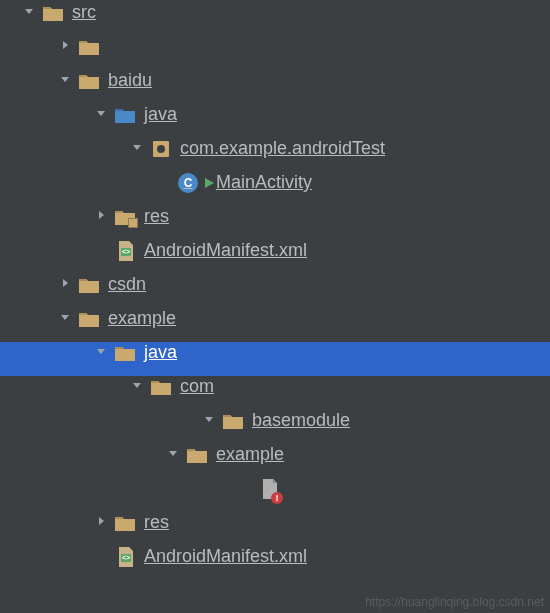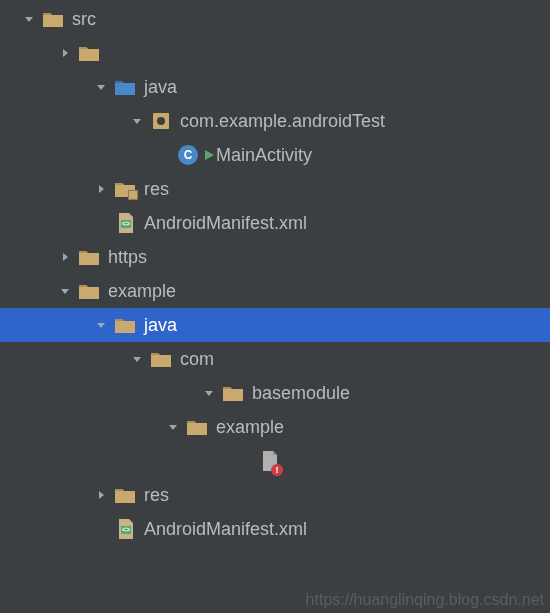--- a/index.html
+++ b/index.html
@@ -10,23 +10,23 @@
       color: #bbbbbb;
       width: 550px;
       height: 613px;
       overflow: hidden;
       position: relative;
       user-select: none;
     }
     .tree { padding-top: 2px; }
     .row {
       display: flex;
-      align-items: center;
       height: 34px;
       white-space: nowrap;
+      text-decoration: underline;
     }
     .row.selected { background: #2f65ca; color: #ffffff; }
     .row.selected .label { color: #ffffff; }
     .indent { display: inline-block; flex-shrink: 0; }
     .arrow {
       width: 18px;
       height: 18px;
       display: inline-flex;
       align-items: center;
       justify-content: center;
@@ -42,21 +42,21 @@
       justify-content: center;
       margin-right: 8px;
       flex-shrink: 0;
       position: relative;
     }
     .label { color: #bbbbbb; }
     .watermark {
       position: absolute;
       right: 6px;
       bottom: 4px;
-      font-size: 16px;
+      font-size: 12px;
       color: rgba(180,180,180,0.25);
     }
     .overlay {
       position: absolute;
       right: -4px;
       bottom: -4px;
       width: 12px;
       height: 12px;
       border-radius: 50%;
       display: flex;
@@ -93,20 +93,35 @@
         </svg>
       </span>
       <span class="icon">
         <svg width="22" height="18" viewBox="0 0 22 18">
     <path d="M1 3 L8 3 L10 5 L21 5 L21 17 L1 17 Z" fill="#c9a96e" stroke="#b08f56" stroke-width="0"></path>
     <path d="M1 3 L8 3 L10 5 L1 5 Z" fill="#b08f56"></path>
   </svg>
       </span>
     </div>
     <div class="row">
+      <span class="indent" style="width: 56px;"></span>
+      <span class="arrow">
+        <svg width="12" height="12" viewBox="0 0 12 12">
+          <path d="M2 4 L10 4 L6 9 Z" fill="#9aa7b0"></path>
+        </svg>
+      </span>
+      <span class="icon">
+        <svg width="22" height="18" viewBox="0 0 22 18">
+    <path d="M1 3 L8 3 L10 5 L21 5 L21 17 L1 17 Z" fill="#c9a96e" stroke="#b08f56" stroke-width="0"></path>
+    <path d="M1 3 L8 3 L10 5 L1 5 Z" fill="#b08f56"></path>
+  </svg>
+      </span>
+      <span class="label">baidu</span>
+    </div>
+    <div class="row">
       <span class="indent" style="width: 92px;"></span>
       <span class="arrow">
         <svg width="12" height="12" viewBox="0 0 12 12">
           <path d="M2 4 L10 4 L6 9 Z" fill="#9aa7b0"></path>
         </svg>
       </span>
       <span class="icon">
         <svg width="22" height="18" viewBox="0 0 22 18">
     <path d="M1 3 L8 3 L10 5 L21 5 L21 17 L1 17 Z" fill="#4a89c7" stroke="#3a6fa5" stroke-width="0"></path>
     <path d="M1 3 L8 3 L10 5 L1 5 Z" fill="#3a6fa5"></path>
@@ -178,21 +193,21 @@
         <svg width="12" height="12" viewBox="0 0 12 12">
           <path d="M4 2 L9 6 L4 10 Z" fill="#9aa7b0"></path>
         </svg>
       </span>
       <span class="icon">
         <svg width="22" height="18" viewBox="0 0 22 18">
     <path d="M1 3 L8 3 L10 5 L21 5 L21 17 L1 17 Z" fill="#c9a96e" stroke="#b08f56" stroke-width="0"></path>
     <path d="M1 3 L8 3 L10 5 L1 5 Z" fill="#b08f56"></path>
   </svg>
       </span>
-      <span class="label">https</span>
+      <span class="label">csdn</span>
     </div>
     <div class="row">
       <span class="indent" style="width: 56px;"></span>
       <span class="arrow">
         <svg width="12" height="12" viewBox="0 0 12 12">
           <path d="M2 4 L10 4 L6 9 Z" fill="#9aa7b0"></path>
         </svg>
       </span>
       <span class="icon">
         <svg width="22" height="18" viewBox="0 0 22 18">

